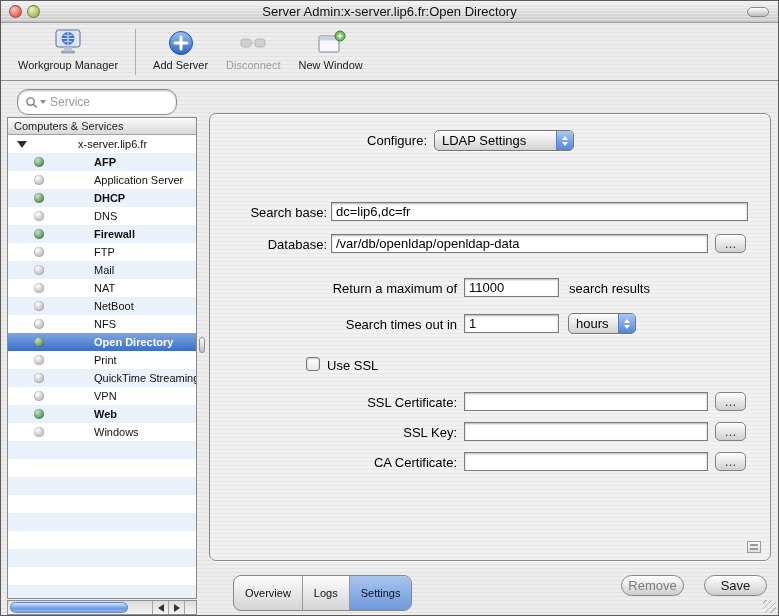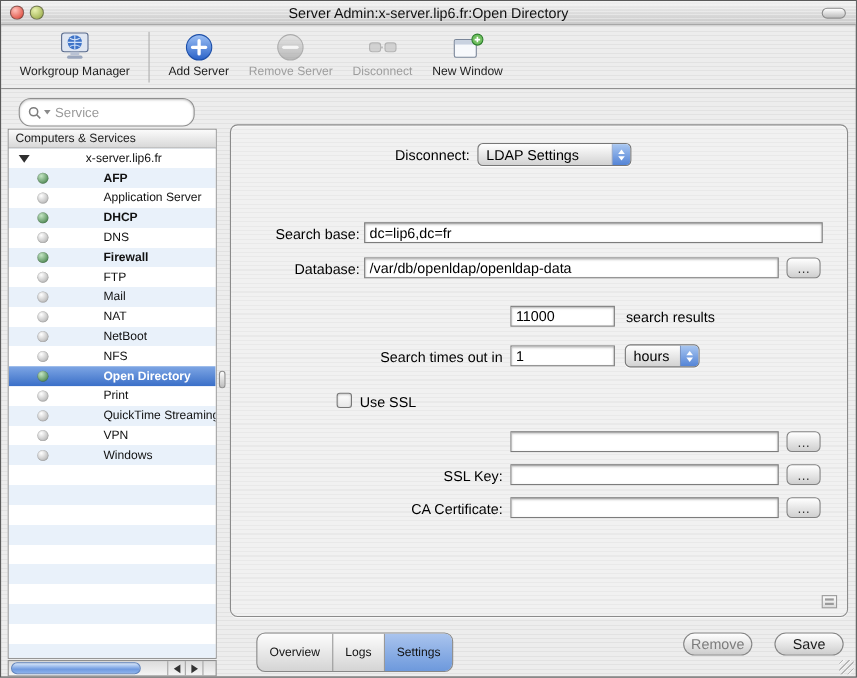--- a/index.html
+++ b/index.html
@@ -171,35 +171,20 @@
                 <stop offset="1" stop-color="#2a62c8"></stop>
               </linearGradient>
             </defs>
           <circle cx="14" cy="14" r="11.5" fill="url(#gadd)" stroke="#1d4fa8"></circle>
           <path d="M14 8v12M8 14h12" stroke="#fff" stroke-width="3" stroke-linecap="round"></path>
         </svg>
       </span>
       <span class="tlabel">Add Server</span>
     </div>
 
-    <div class="tool disabled">
-      <span class="ticon">
-        <svg width="28" height="28" viewBox="0 0 28 28">
-          <defs>
-              <linearGradient id="grem" x1="0" y1="0" x2="0" y2="1">
-            <stop offset="0" stop-color="#dedede"></stop>
-                <stop offset="1" stop-color="#8f8f8f"></stop>
-              </linearGradient>
-            </defs>
-          <circle cx="14" cy="14" r="11.5" fill="url(#grem)" stroke="#7b7b7b"></circle>
-          <path d="M8 14h12" stroke="#fff" stroke-width="3" stroke-linecap="round"></path>
-        </svg>
-      </span>
-      <span class="tlabel">Remove Server</span>
-    </div>
 
     <div class="tool disabled">
       <span class="ticon">
         <svg width="30" height="28" viewBox="0 0 30 28">
           <rect x="3" y="10" width="10" height="8" rx="2.5" fill="#bdbdbd" stroke="#878787"></rect>
           <rect x="17" y="10" width="10" height="8" rx="2.5" fill="#bdbdbd" stroke="#878787"></rect>
           <path d="M13.5 14h3" stroke="#878787" stroke-width="1.5" stroke-dasharray="1.5 1.5"></path>
         </svg>
       </span>
       <span class="tlabel">Disconnect</span>
@@ -285,20 +270,24 @@
         <span class="slabel">Print</span>
       </div>
       <div class="srow">
         <span class="globe off"></span>
         <span class="slabel">QuickTime Streaming</span>
       </div>
       <div class="srow">
         <span class="globe off"></span>
         <span class="slabel">VPN</span>
       </div>
+      <div class="srow bold">
+        <span class="globe on"></span>
+        <span class="slabel">Web</span>
+      </div>
       <div class="srow">
         <span class="globe off"></span>
         <span class="slabel">Windows</span>
       </div>
     </div>
   </div>
 
   <div class="hscroll">
     <div class="hthumb"></div>
     <div class="harrows">
@@ -314,54 +303,56 @@
 
   <div class="splitter">
     <span class="grip"></span>
   </div>
 
   <div class="main">
 
 
     <div class="tabbox">
 
-      <span class="flabel" style="left:0;width:217px;top:19px;">Disconnect:</span>
+      <span class="flabel" style="left:0;width:217px;top:19px;">Configure:</span>
       <div class="popup" style="left:224px;top:16px;width:140px;">
         <span class="ptext">LDAP Settings</span>
         <span class="parrows">
             <i class="up"></i>
             <i class="down"></i>
           </span>
       </div>
 
       <span class="flabel" style="left:0;width:117px;top:91px;">Search base:</span>
       <input class="tfield" style="left: 121px; top: 88px; width: 417px;" type="text" value="dc=lip6,dc=fr">
 
       <span class="flabel" style="left:0;width:117px;top:123px;">Database:</span>
       <input class="tfield" style="left: 121px; top: 120px; width: 377px;" type="text" value="/var/db/openldap/openldap-data">
       <div class="browse" style="left:505px;top:120px;">
         <span>…</span>
       </div>
 
+      <span class="flabel" style="left:0;width:247px;top:167px;">Return a maximum of</span>
       <input class="tfield" style="left: 254px; top: 164px; width: 95px;" type="text" value="11000">
       <span class="ftext" style="left:359px;top:167px;">search results</span>
 
       <span class="flabel" style="left:0;width:247px;top:203px;">Search times out in</span>
       <input class="tfield" style="left: 254px; top: 200px; width: 95px;" type="text" value="1">
       <div class="popup" style="left:358px;top:199px;width:68px;">
         <span class="ptext">hours</span>
         <span class="parrows">
             <i class="up"></i>
             <i class="down"></i>
           </span>
       </div>
 
       <span class="checkbox" style="left:96px;top:243px;"></span>
       <span class="ftext" style="left:117px;top:244px;">Use SSL</span>
 
+      <span class="flabel" style="left:0;width:247px;top:281px;">SSL Certificate:</span>
       <input class="tfield" style="left: 254px; top: 278px; width: 244px;" type="text" value="">
       <div class="browse" style="left:505px;top:278px;">
         <span>…</span>
       </div>
 
       <span class="flabel" style="left:0;width:247px;top:311px;">SSL Key:</span>
       <input class="tfield" style="left: 254px; top: 308px; width: 244px;" type="text" value="">
       <div class="browse" style="left:505px;top:308px;">
         <span>…</span>
       </div>

